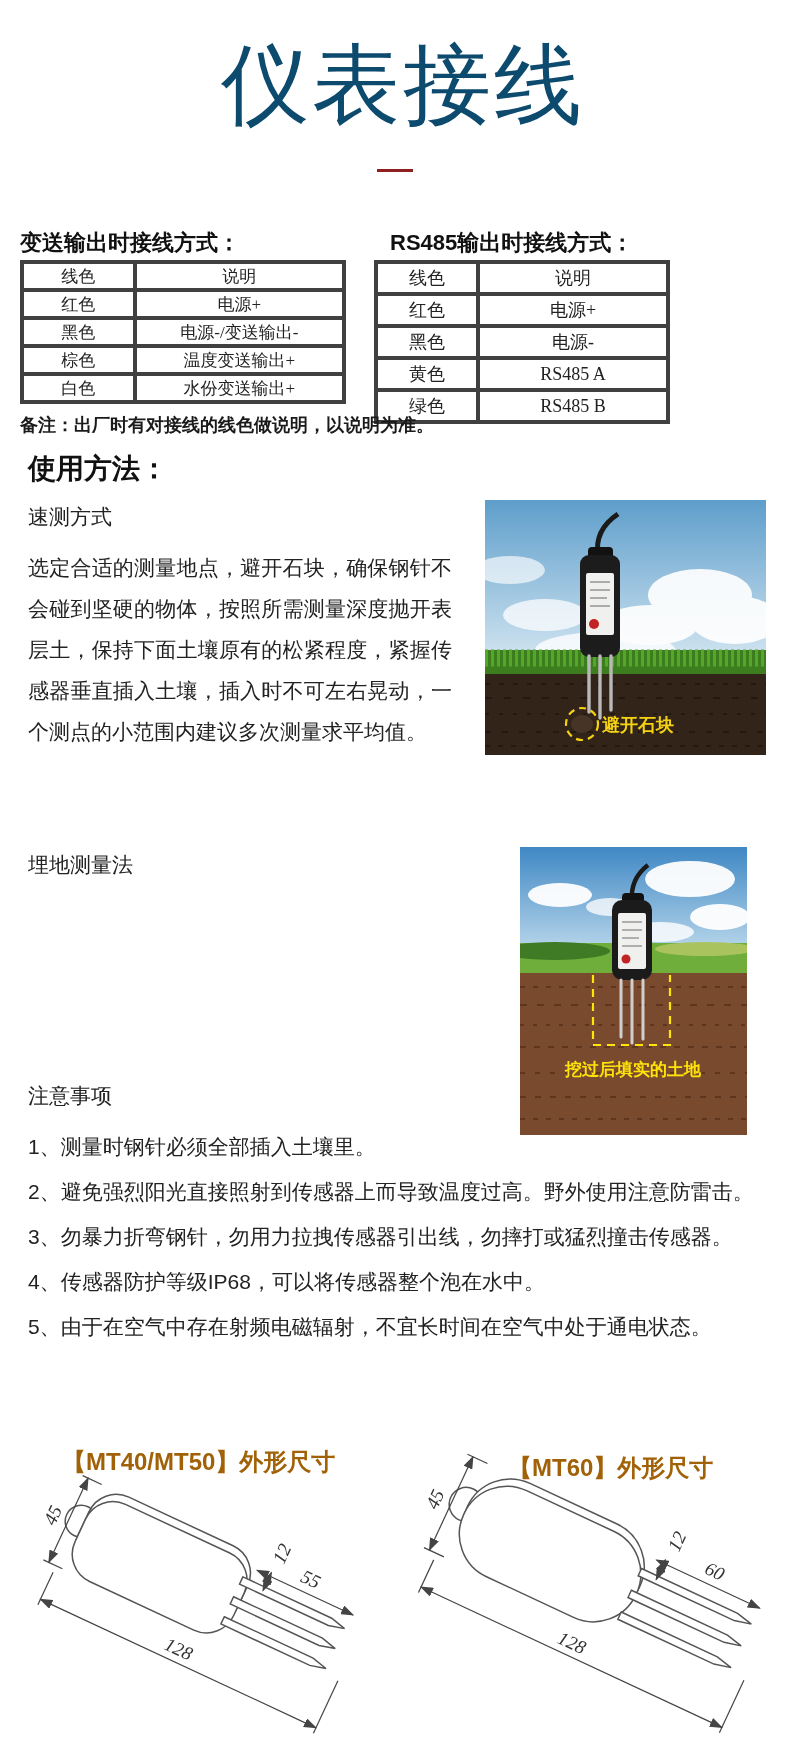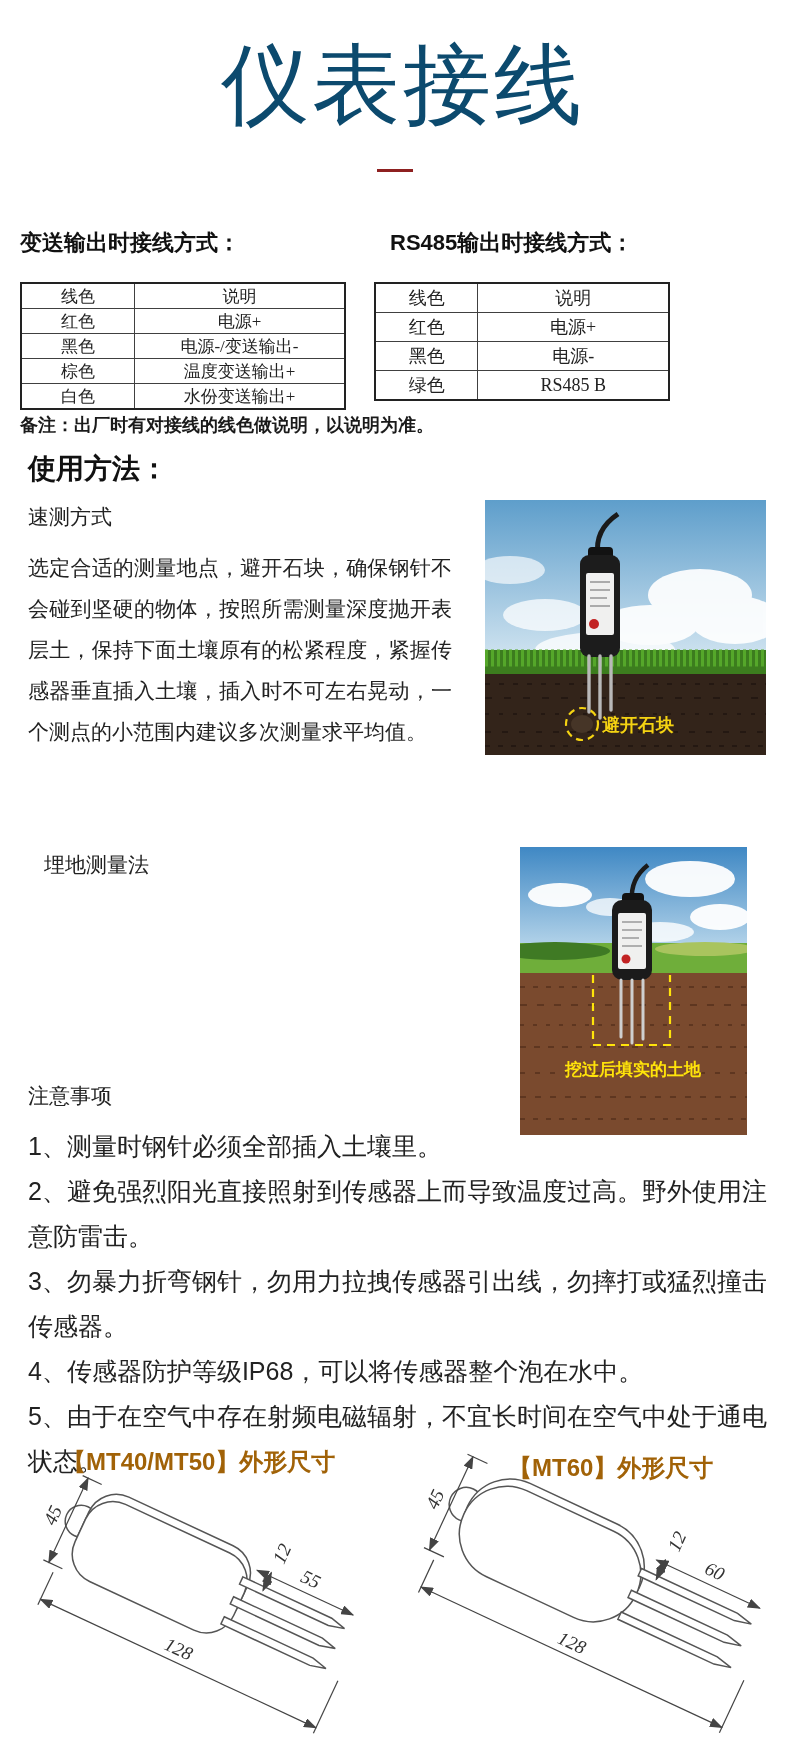--- a/index.html
+++ b/index.html
@@ -6,46 +6,46 @@
   .page{position:relative;width:790px;height:1738px;background:#fff;overflow:hidden;
         font-family:"Liberation Sans","DejaVu Sans",sans-serif;color:#222;}
 
   .title{position:absolute;top:26px;left:8px;width:100%;text-align:center;
          font-size:88px;font-weight:normal;color:#0c4a6e;letter-spacing:3px;}
   .title-underline{position:absolute;top:169px;left:377px;width:36px;height:3px;background:#8e2020;}
 
   .table-block{position:absolute;top:228px;}
   .tb-left{left:20px;width:326px;}
   .tb-right{left:374px;width:296px;}
-  .table-heading{font-size:22px;font-weight:bold;color:#111;margin-bottom:24px;white-space:nowrap;}
+  .table-heading{font-size:22px;font-weight:bold;color:#111;margin-bottom:2px;white-space:nowrap;}
   .tb-right .table-heading{padding-left:16px;}
   .wire-table{width:100%;border-collapse:collapse;border:2px solid #222;text-align:center;
               font-family:"Liberation Serif","DejaVu Serif",serif;color:#222;}
-  .wire-table th,.wire-table td{border:1px solid #404040;font-weight:normal;padding:0 4px;}
+  .wire-table th,.wire-table td{border:4px solid #404040;font-weight:normal;padding:0 4px;}
   .tb-left .wire-table th,.tb-left .wire-table td{height:24px;font-size:17px;}
   .tb-right .wire-table th,.tb-right .wire-table td{height:28px;font-size:18px;}
   .wire-table .c1{width:35%;}
 
   .note{position:absolute;top:413px;left:20px;font-size:18px;font-weight:bold;color:#1a1a1a;}
 
   .usage-heading{position:absolute;top:450px;left:28px;font-size:28px;font-weight:bold;color:#111;}
 
   .text-col{position:absolute;left:28px;}
   .sec-quick{top:503px;width:424px;}
-  .sec-buried{top:851px;width:442px;margin-left:16px;}
+  .sec-buried{top:851px;width:442px;}
   .sub-title{font-size:21px;color:#222;margin-bottom:16px;}
   .body-text{font-size:21px;line-height:41px;color:#222;text-align:justify;}
 
   .photo{position:absolute;display:block;}
   .photo1{left:485px;top:500px;}
   .photo2{left:520px;top:847px;}
 
   .precautions{position:absolute;top:1082px;left:28px;width:740px;}
   .prec-heading{font-size:21px;color:#222;margin-bottom:14px;}
-  .prec-item{font-size:25px;line-height:45px;color:#222;}
+  .prec-item{font-size:21px;line-height:45px;color:#222;}
 
   .diag-title{position:absolute;font-size:24px;font-weight:bold;color:#a16207;white-space:nowrap;}
   .dg1{top:1446px;left:62px;}
   .dg2{top:1452px;left:508px;}
   .diag-svg{position:absolute;}
   .dsvg1{left:10px;top:1472px;}
   .dsvg2{left:395px;top:1452px;}
 
   .outline{fill:#fff;stroke:#555;stroke-width:1.5;}
   .dim{stroke:#444;stroke-width:1.2;fill:none;}
@@ -96,20 +96,24 @@
         <th class="c1">线色</th>
         <th>说明</th>
       </tr>
       <tr>
         <td>红色</td>
         <td>电源+</td>
       </tr>
       <tr>
         <td>黑色</td>
         <td>电源-</td>
+      </tr>
+      <tr>
+        <td>黄色</td>
+        <td>RS485 A</td>
       </tr>
       <tr>
         <td>绿色</td>
         <td>RS485 B</td>
       </tr>
     </tbody>
       </table>
   </div>
 
   <div class="note">备注：出厂时有对接线的线色做说明，以说明为准。</div>

